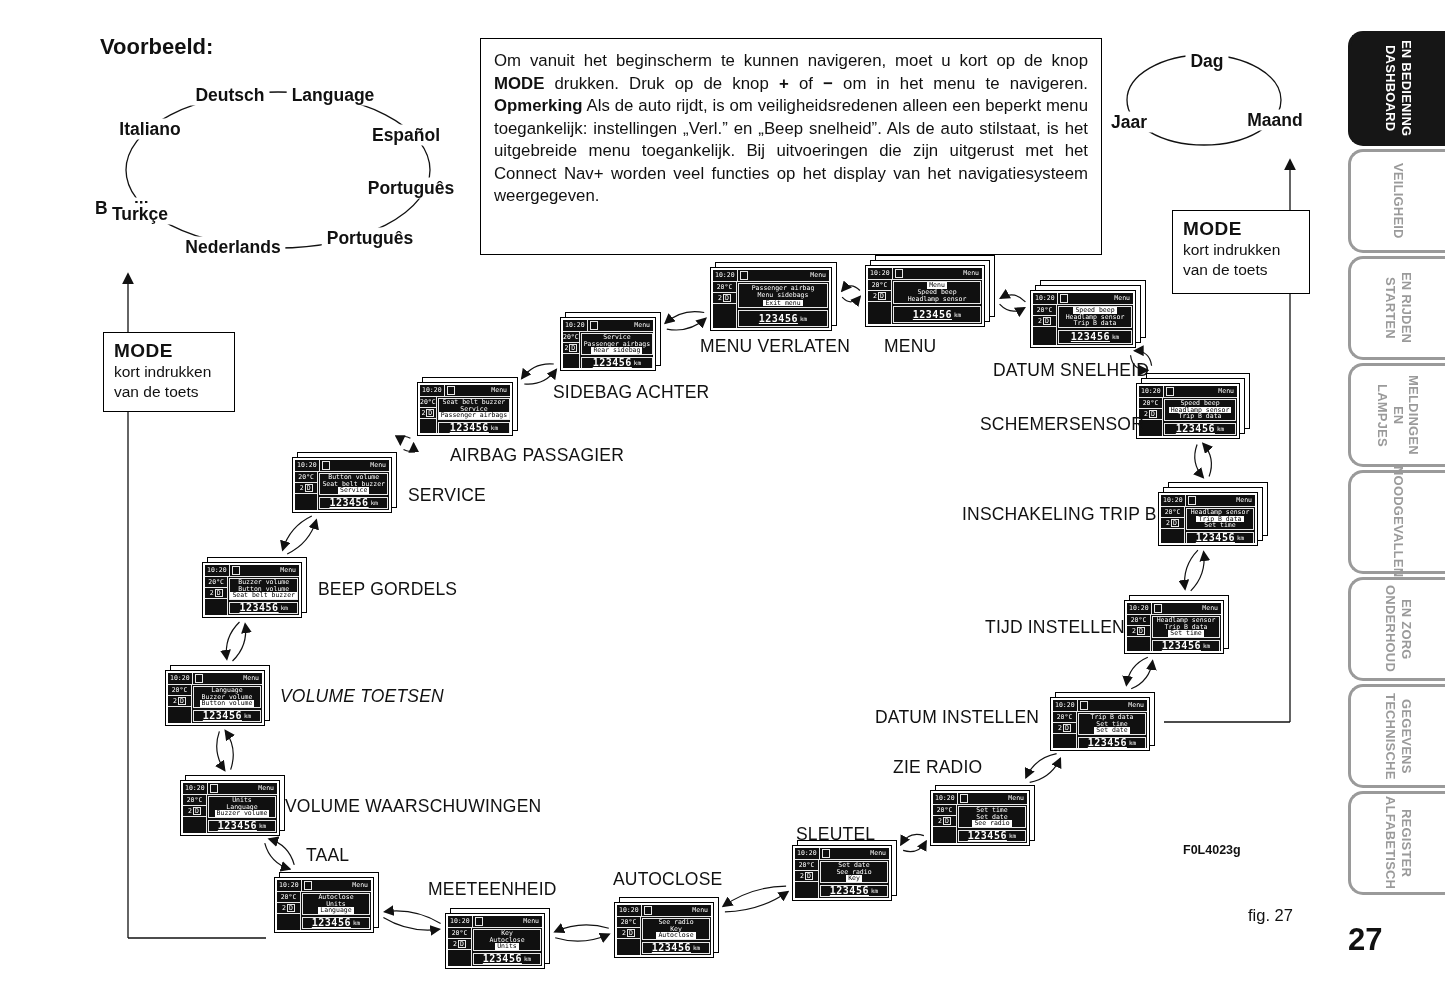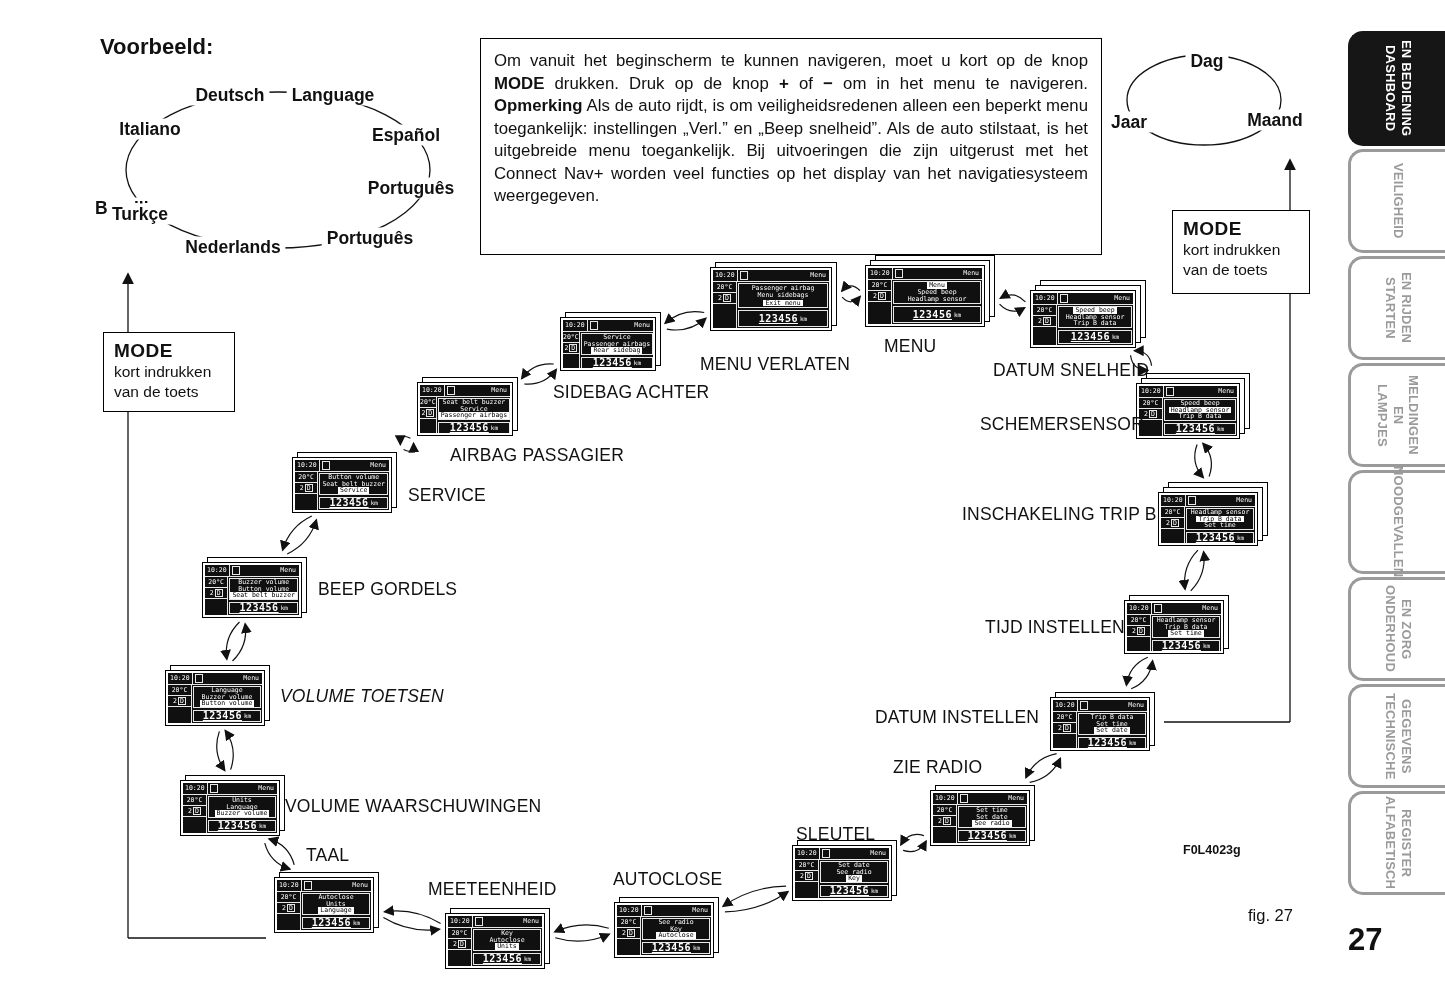--- a/index.html
+++ b/index.html
@@ -157,21 +157,21 @@
                 </div>
           <div class="lodo">
             <span class="onum">123456</span>
                   <span class="ounit">km</span>
           </div>
         </div>
       </div>
     </div>
         </div>
       </div>
-      <div class="scr-label" style="left: 700px; top: 336px; margin-top: 18px;">MENU VERLATEN</div>
+      <div class="scr-label" style="left: 700px; top: 336px;">MENU VERLATEN</div>
       <div class="scrwrap" style="left: 865px; top: 265px; width: 120px; height: 62px;">
         <div class="shadowp" style="left: 10px; top: -10px; width: 120px; height: 62px;"></div>
         <div class="shadowp" style="left: 5px; top: -5px; width: 120px; height: 62px;"></div>
         <div class="scr" style="width: 120px; height: 62px;">
           <div class="lcd">
       <div class="lhdr">
         <span class="ltime">10:20</span>
         <span class="lico"></span>
         <span class="lmenu-title">Menu</span>
       </div>

